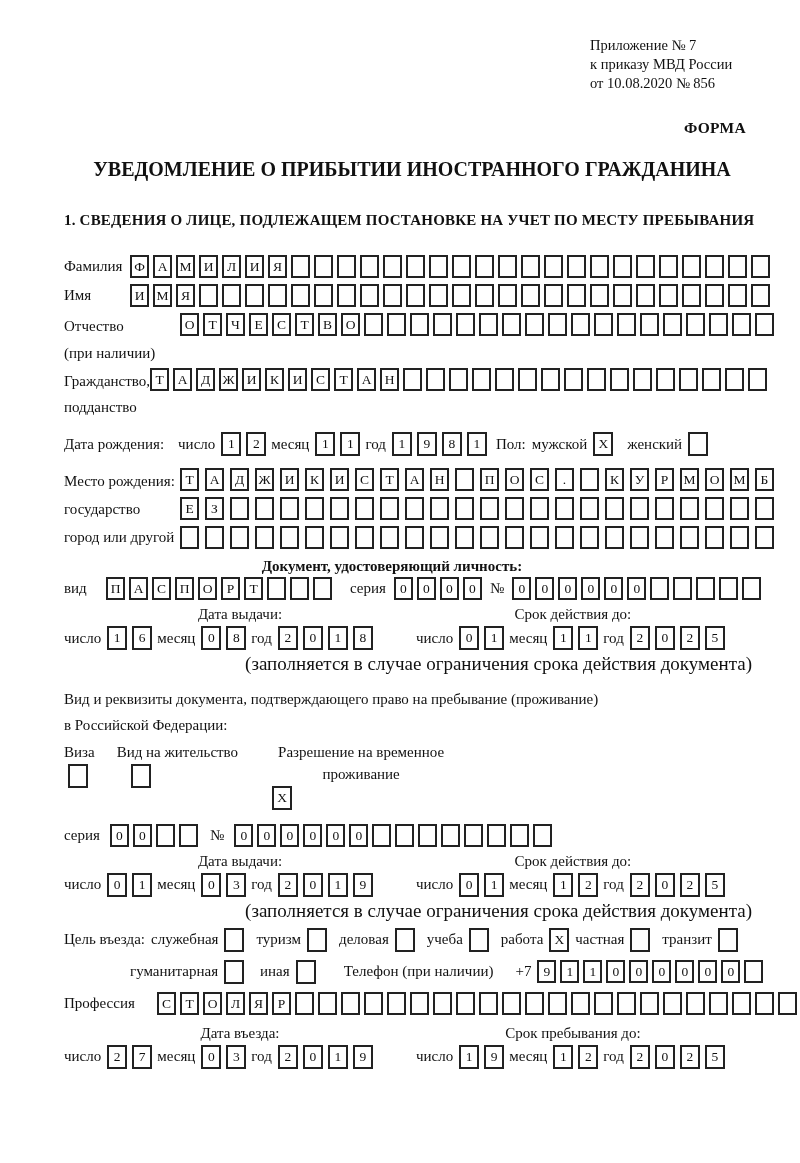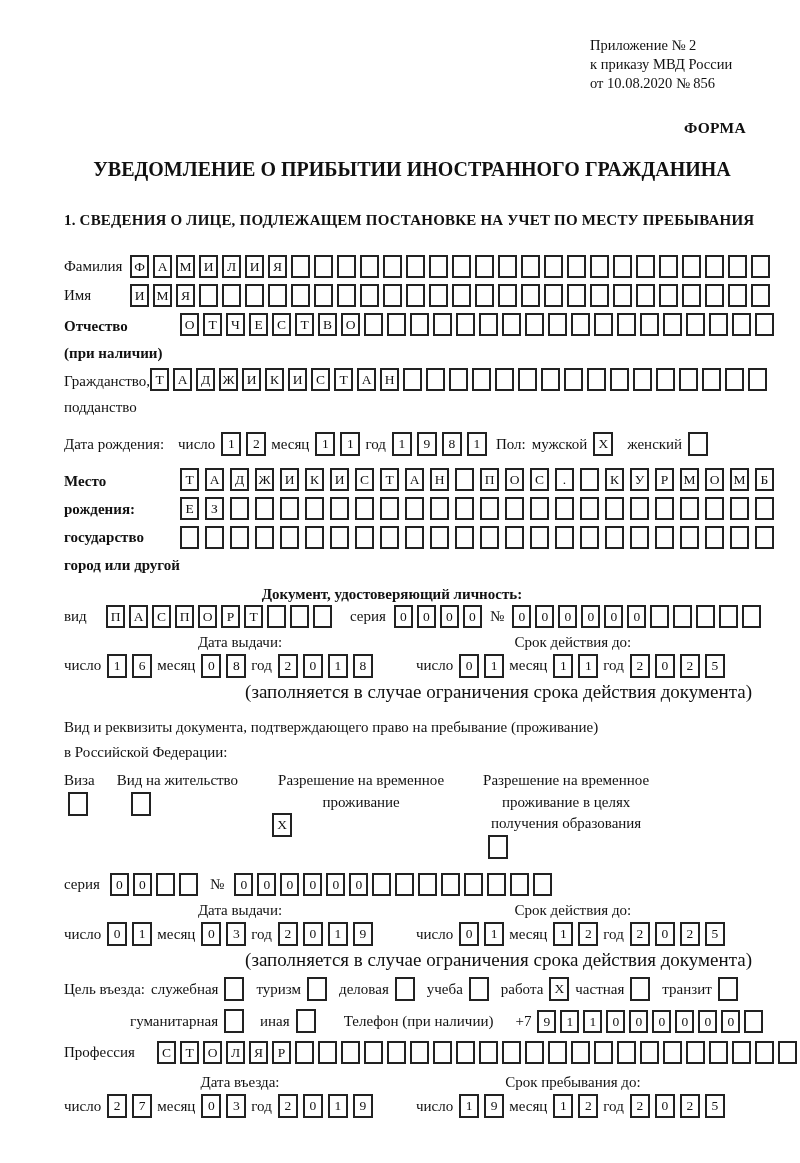--- a/index.html
+++ b/index.html
@@ -16,21 +16,21 @@
   .box{display:inline-block;box-sizing:border-box;width:19px;height:23px;border:2px solid #222;margin-right:4px;text-align:center;font-size:13.5px;line-height:19px;font-family:"Liberation Serif",serif;background:#fff;flex:0 0 auto;}
   .wide .box{margin-right:6px;}
   .dateline .box{width:20px;height:24px;margin-right:5px;line-height:20px;}
   .dateline .gap{margin-right:10px;}
   .cbx .box{width:20px;height:24px;line-height:20px;margin-right:0;}
   
   .frow{display:flex;align-items:flex-start;margin-top:6px;}
   .lbl{font-size:15px;line-height:23px;flex:0 0 auto;}
   .lblcol{flex:0 0 auto;font-size:15px;line-height:1.85;}
   .w66{width:66px;}
-  .w115{width:116px;font-weight:bold;}
+  .w115{width:116px;}
   .w86{width:86px;}
   .stack{display:flex;flex-direction:column;}
   .rowgap{margin-top:6px;}
   .doc-head{font-weight:bold;font-size:15px;text-align:center;margin-top:6px;margin-right:60px;}
   .dates{display:flex;margin-top:6px;}
   .dgroup{display:flex;flex-direction:column;}
   .dgroup .dhead{font-size:15px;text-align:center;margin-bottom:3px;}
   .dateline{display:flex;align-items:center;font-size:15px;}
   .dateline .dl-lbl{margin-right:6px;}
   .note{font-size:19px;text-align:right;padding-right:28px;margin-top:3px;}
@@ -43,21 +43,21 @@
   .purpose{display:flex;align-items:center;flex-wrap:nowrap;margin-top:10px;font-size:15px;}
   .purpose .pl{margin-right:6px;}
   .purpose .cbx{margin-right:12px;}
 </style>
 </head>
 <body>
 
 <div class="page">
 
   <div class="annex">
-    <div>Приложение № 2</div>
+    <div>Приложение № 7</div>
     <div>к приказу МВД России</div>
     <div>от 10.08.2020 № 856</div>
   </div>
 
   <div class="forma">ФОРМА</div>
 
   <div class="title">
     <div>УВЕДОМЛЕНИЕ О ПРИБЫТИИ ИНОСТРАННОГО ГРАЖДАНИНА</div>
   </div>
 
@@ -424,26 +424,20 @@
       <span class="boxes cbx" style="margin-left:14px;">
           <span class="box"></span>
         </span>
     </span>
     <span class="opt" style="margin-left:24px;">
       <span class="olbl ctr" style="width:198px;">Разрешение на временное проживание</span>
       <span class="boxes cbx" style="margin-left:10px;">
           <span class="box">X</span>
         </span>
     </span>
-    <span class="opt" style="margin-left:18px;">
-      <span class="olbl ctr" style="width:176px;">Разрешение на временное проживание в целях получения образования</span>
-      <span class="boxes cbx" style="margin-left:10px;">
-          <span class="box"></span>
-        </span>
-    </span>
   </div>
 
   <div class="frow" style="margin-top:14px;align-items:center;">
     <span class="lbl" style="margin-right:10px;">серия</span>
     <span class="boxes">
         <span class="box">0</span>
         <span class="box">0</span>
         <span class="box"></span>
         <span class="box"></span>
       </span>

